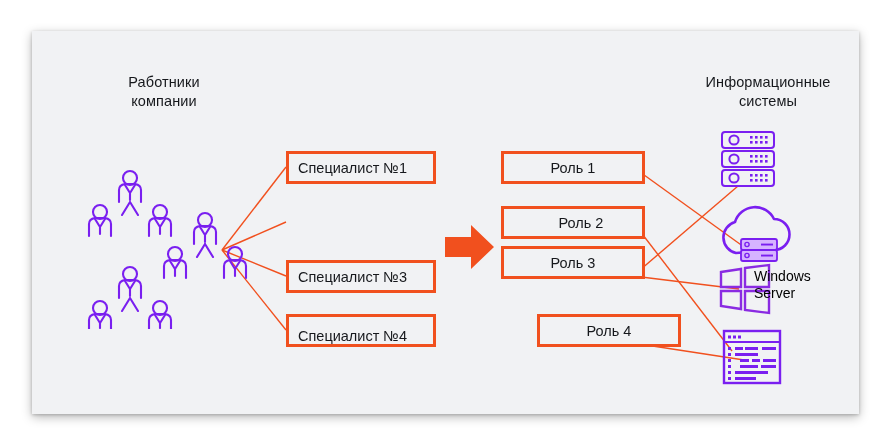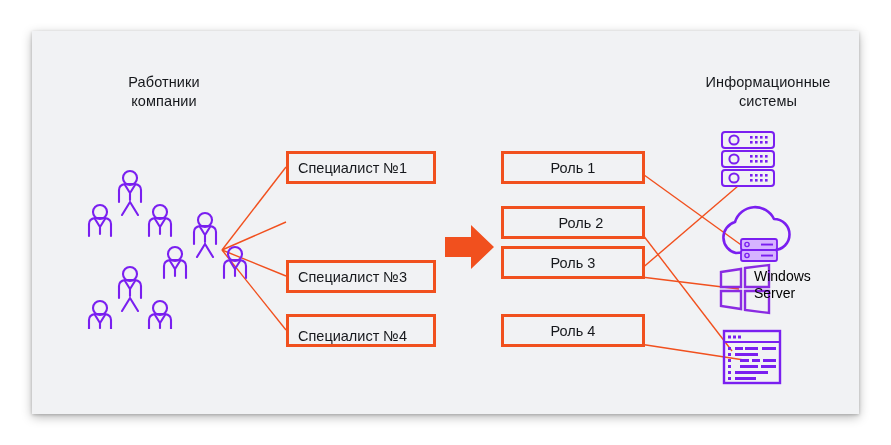--- a/index.html
+++ b/index.html
@@ -52,21 +52,21 @@
   .obox.job  { left: 254px; width: 150px; height: 33px; padding-left: 9px; }
   .obox.role { left: 469px; width: 144px; height: 33px; justify-content: center; }
 
   #job1  { top: 120px; }
   #job2  { top: 175px; }
   #job3  { top: 229px; text-align: center; }
   #job4  { top: 283px; align-items: flex-end; }
   #role1 { top: 120px; }
   #role2 { top: 175px; padding-left: 16px; }
   #role3 { top: 215px; }
-  #role4 { top: 283px; }
+  #role4 { top: 283px; margin-left: 36px; }
 
   svg.overlay {
     position: absolute;
     left: 0; top: 0;
     width: 827px;
     height: 383px;
     pointer-events: none;
   }
   .lnk { stroke: #f1501e; stroke-width: 1.4; fill: none; }
 

